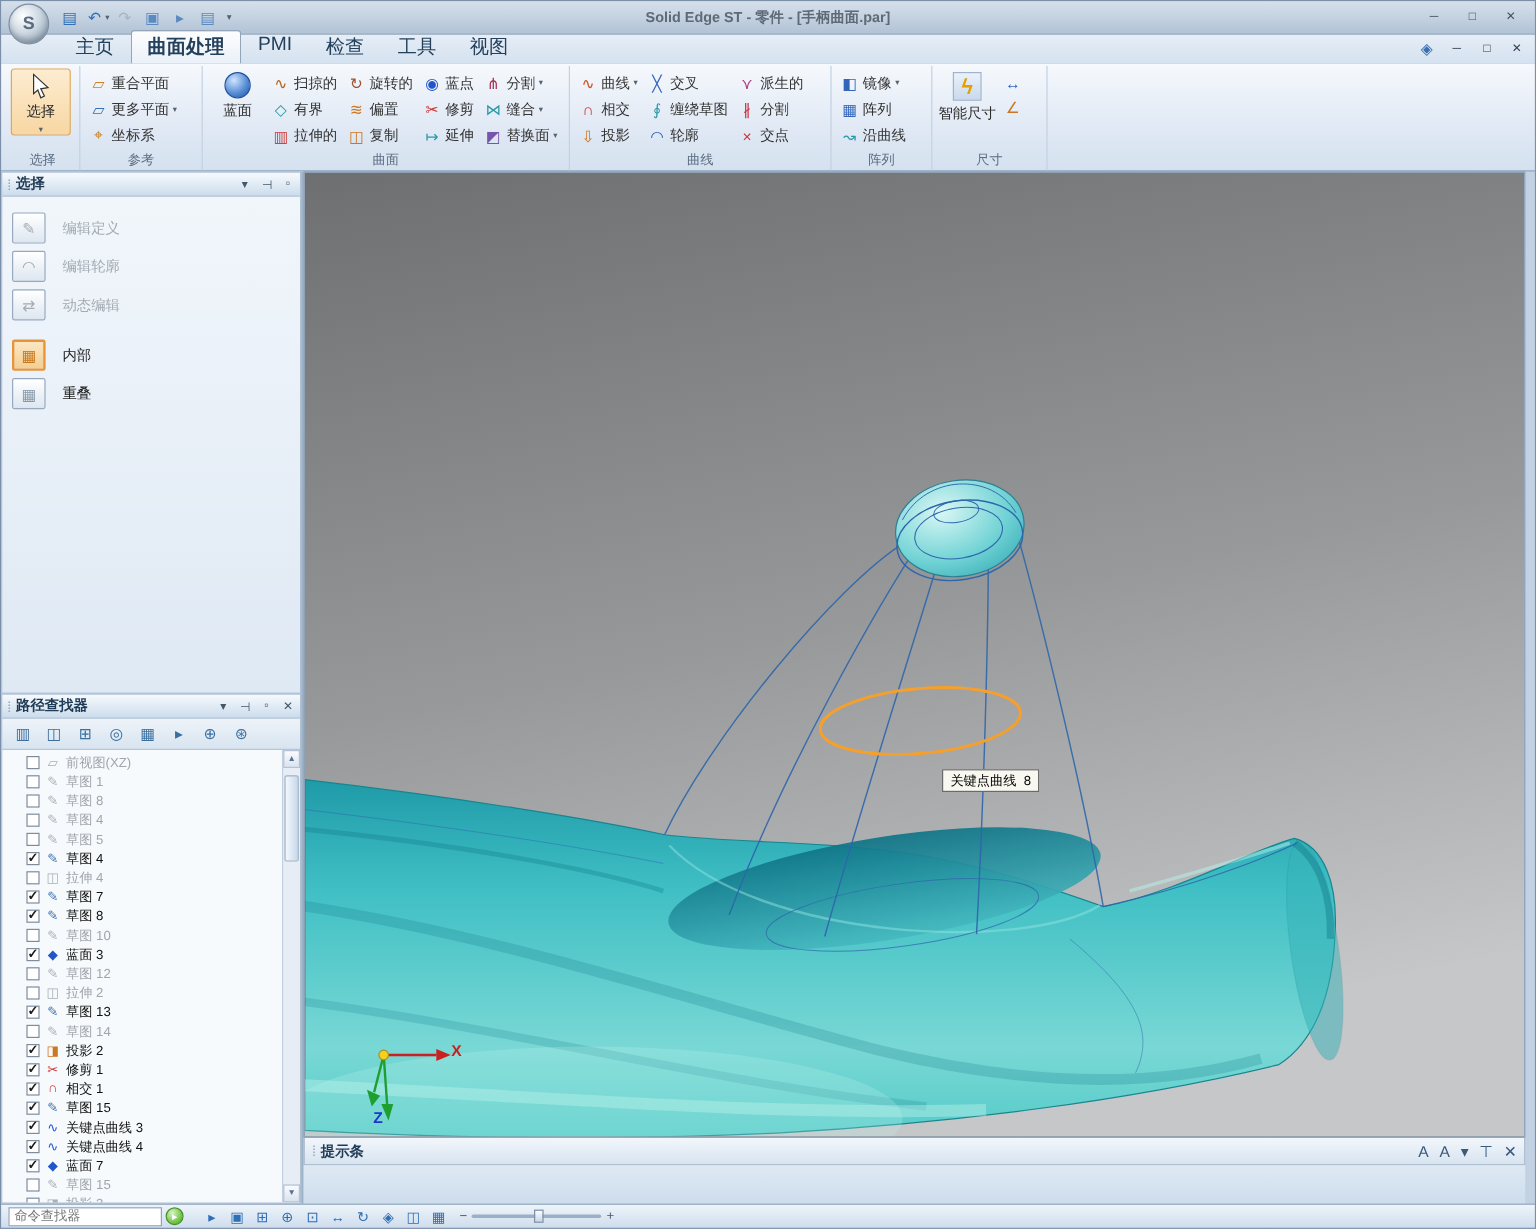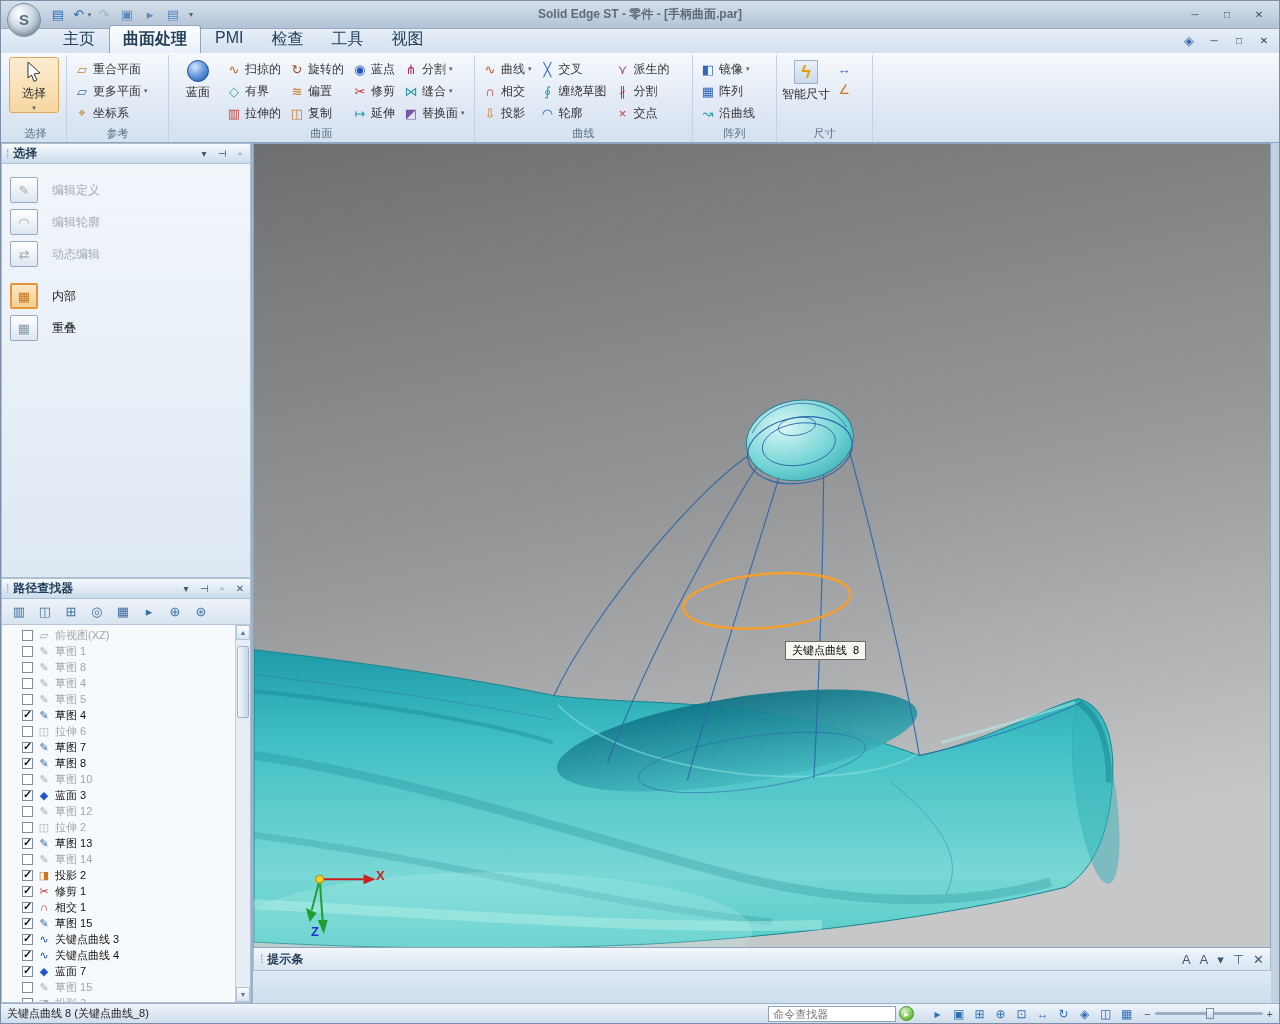--- a/index.html
+++ b/index.html
@@ -502,21 +502,21 @@
                 <span>草图 5</span>
               </div>
               <div class="trow checked">
                 <span class="cb"></span>
                 <span class="glyph" style="color: rgb(58, 111, 176);">✎</span>
                 <span>草图 4</span>
               </div>
               <div class="trow disabled">
                 <span class="cb"></span>
                 <span class="glyph" style="color: rgb(42, 154, 168);">◫</span>
-                <span>拉伸 6</span>
+                <span>拉伸 4</span>
               </div>
               <div class="trow checked">
                 <span class="cb"></span>
                 <span class="glyph" style="color: rgb(58, 111, 176);">✎</span>
                 <span>草图 7</span>
               </div>
               <div class="trow checked">
                 <span class="cb"></span>
                 <span class="glyph" style="color: rgb(58, 111, 176);">✎</span>
                 <span>草图 8</span>
@@ -698,21 +698,20 @@
             <span><span>▾</span></span>
             <span><span>⊤</span></span>
             <span><span>✕</span></span>
           </span>
       </div>
       <div class="vstrip"></div>
     </div>
   </div>
 
   <div class="statusbar">
-    <span class="status-left">关键点曲线 8 (关键点曲线_8)</span>
     <span class="cmdfinder">
       <input class="cmd-input" type="text" placeholder="命令查找器" style="">
       <span class="go-btn">▸</span>
     </span>
     <span class="status-icons">
 
     <span class="sicon">
           <span>▸</span>
         </span>
         <span class="sicon">

